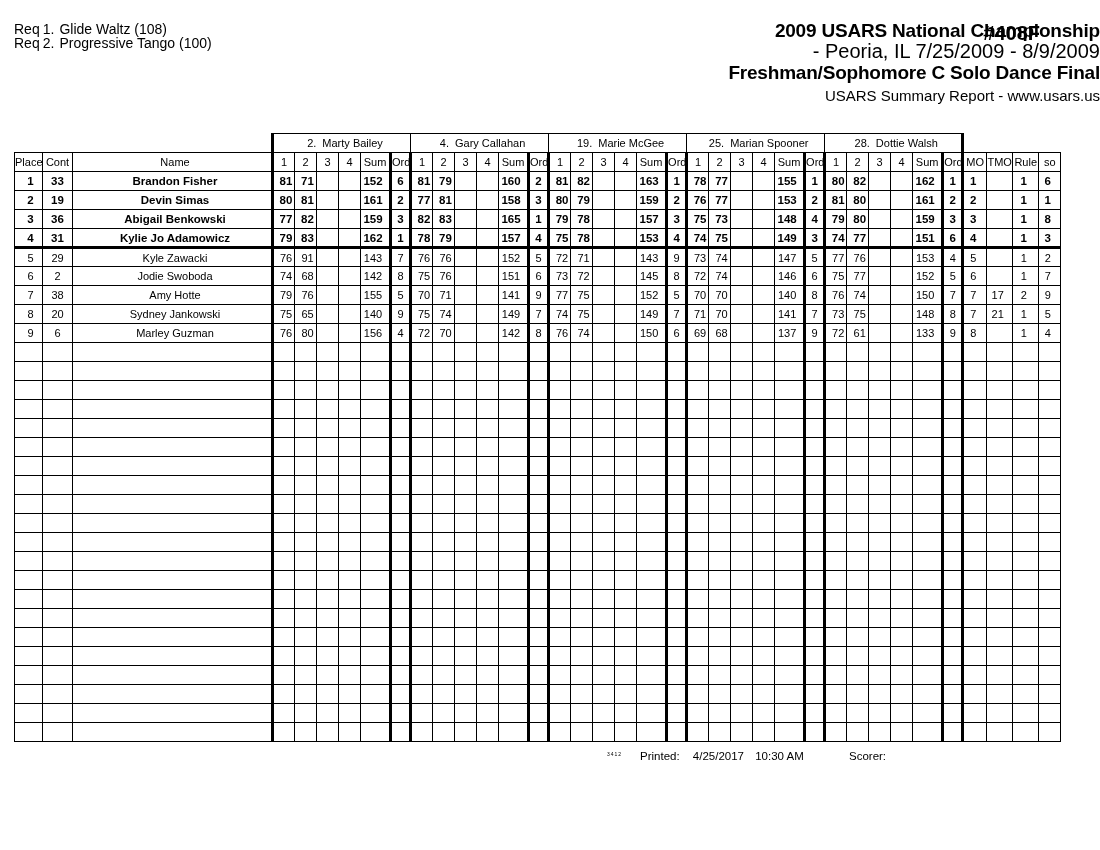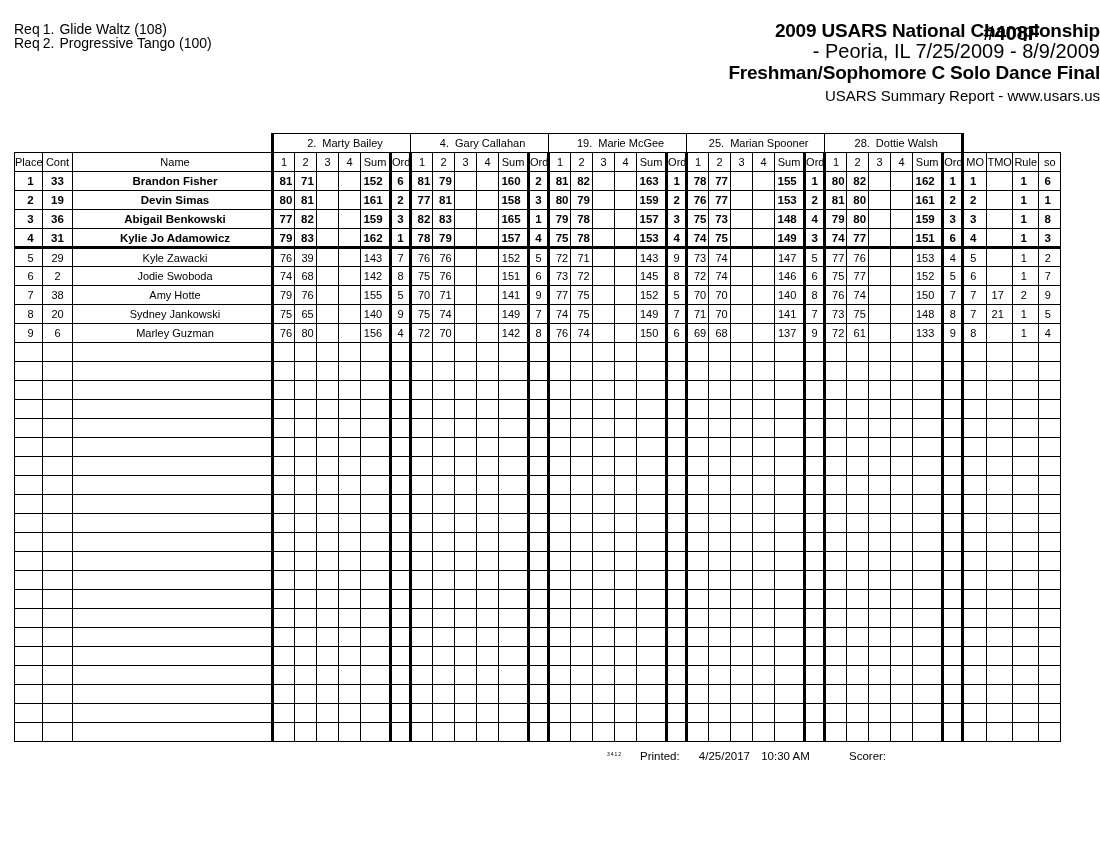--- a/index.html
+++ b/index.html
@@ -101,21 +101,21 @@
     left: 0; top: 750px;
     width: 1100px;
     font-size: 11.5px;
   }
   .f-mark {
     position: absolute; left: 607px; top: 1px;
     font-size: 5px; letter-spacing: 1px; color: #000;
   }
   .f-printed { position: absolute; left: 640px; top: 0px; }
   .f-printed .lbl { display: inline-block; }
-  .f-printed .dt  { display: inline-block; margin-left: 16px; }
+  .f-printed .dt  { display: inline-block; margin-left: 10px; }
   .f-printed .tm  { display: inline-block; margin-left: 8px; }
   .f-scorer { position: absolute; left: 849px; top: 0px; }
 </style>
 </head>
 <body>
 
 <div id="page">
 
   <div class="reqs" id="reqs">
       <span class="req-line"><span class="rq">Req</span><span class="rq-num">1.</span><span class="rq-name">Glide Waltz (108)</span></span>
@@ -377,21 +377,21 @@
             <td class="cell-r tl tb">4</td>
             <td class="cell-r tb"></td>
             <td class="cell-r tb">1</td>
             <td class="cell-r tb">3</td>
           </tr>
           <tr>
             <td class="cell-l">5</td>
             <td class="">29</td>
             <td class="cell-name">Kyle Zawacki</td>
             <td class="cell-l tl">76</td>
-            <td class="cell-l">39</td>
+            <td class="cell-l">91</td>
             <td class="cell-l"></td>
             <td class="cell-l"></td>
             <td class="cell-r">143</td>
             <td class="ord tl tr">7</td>
             <td class="cell-l tl">76</td>
             <td class="cell-l">76</td>
             <td class="cell-l"></td>
             <td class="cell-l"></td>
             <td class="cell-r">152</td>
             <td class="ord tl tr">5</td>

